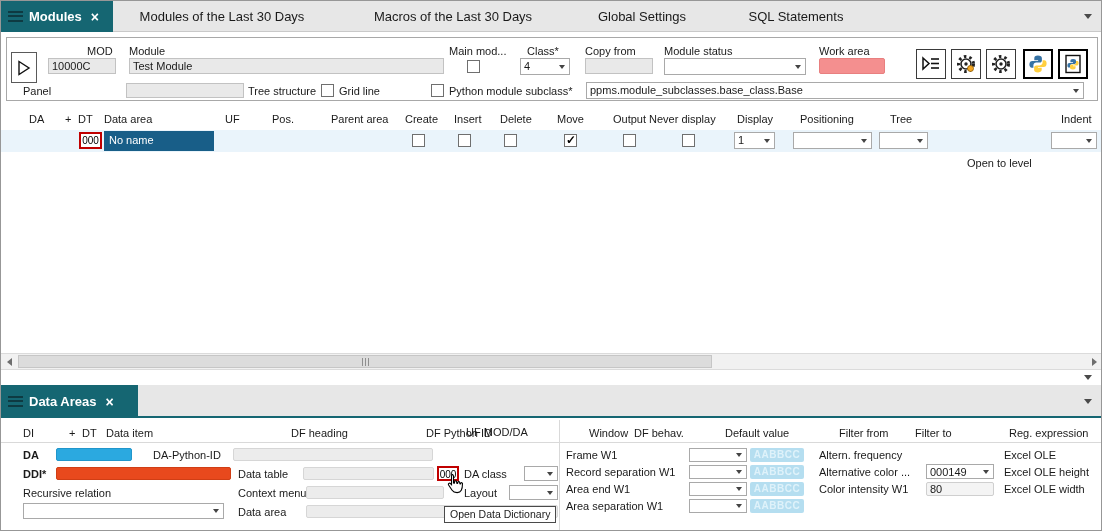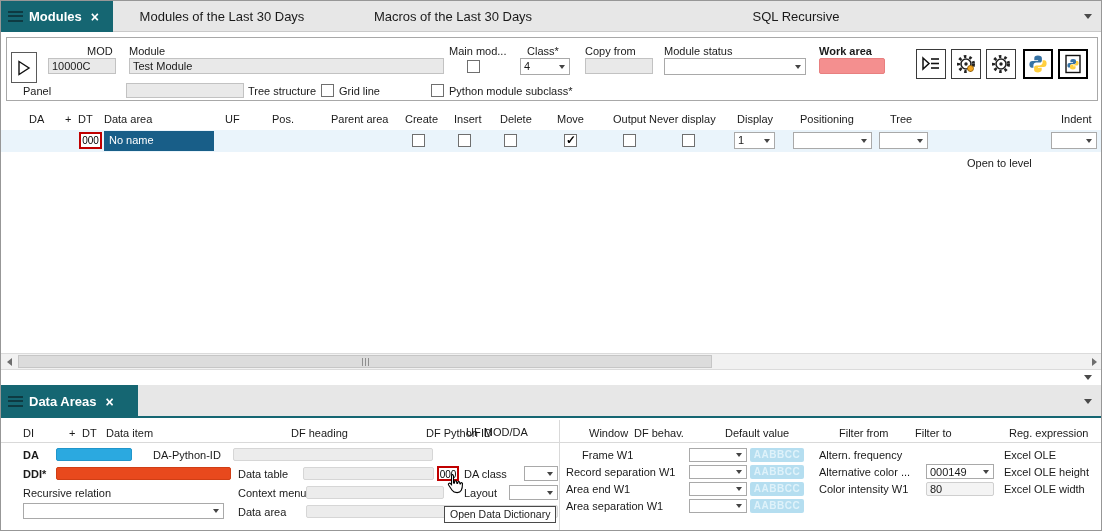--- a/index.html
+++ b/index.html
@@ -55,22 +55,25 @@
       <span class="burger" style="left:7px;top:10px;"></span>
       <span class="tab-active-label">Modules</span>
       <span class="tab-close">×</span>
     </div>
     <div class="tab" style="left:118px;width:206px;">
       <span>Modules of the Last 30 Days</span>
     </div>
     <div class="tab" style="left:352px;width:200px;justify-content:center;">
       <span>Macros of the Last 30 Days</span>
     </div>
+    <div class="tab" style="left:576px;width:130px;">
+      <span>Global Settings</span>
+    </div>
     <div class="tab" style="left:728px;width:134px;">
-      <span>SQL Recursive</span>
+      <span>SQL Statements</span>
     </div>
     <span class="chevdn" style="left:1083px;top:13px;"></span>
   </div>
 
   <div class="panelbox" style="left:5px;top:36px;width:1092px;height:64px;"></div>
 
   <div class="playbtn" style="left:10px;top:51px;">
     <svg width="14" height="16" viewBox="0 0 14 16">
       <polygon points="2,1.5 12,8 2,14.5" fill="#fff" stroke="#111" stroke-width="1.4"></polygon>
     </svg>
@@ -87,21 +90,21 @@
 
   <span class="lbl" style="left:526px;top:44px;">Class*</span>
   <div class="sel" style="left:519px;top:57px;width:50px;height:17px;"><span>4</span></div>
 
   <span class="lbl" style="left:584px;top:44px;">Copy from</span>
   <div class="fld input" style="left:584px;top:57px;width:68px;height:16px;"></div>
 
   <span class="lbl" style="left:663px;top:44px;">Module status</span>
   <div class="sel" style="left:663px;top:57px;width:142px;height:17px;"><span></span></div>
 
-  <span class="lbl" style="left:818px;top:44px;font-weight:bold;">Work area</span>
+  <span class="lbl" style="left:818px;top:44px;">Work area</span>
   <div class="fld" style="left:818px;top:57px;width:66px;height:16px;background:#F48F8F;border-color:#E87F7F;"></div>
 
   <div class="iconbtn" style="left:915px;top:48px;">
     <svg width="20" height="20" viewBox="0 0 20 20">
       <polygon points="2,4 8,9.5 2,15" fill="none" stroke="#111" stroke-width="1.5"></polygon>
       <line x1="10" y1="5" x2="18" y2="5" stroke="#111" stroke-width="1.6"></line>
       <line x1="10" y1="9.5" x2="18" y2="9.5" stroke="#111" stroke-width="1.6"></line>
       <line x1="10" y1="14" x2="18" y2="14" stroke="#111" stroke-width="1.6"></line>
     </svg>
   </div>
@@ -134,20 +137,21 @@
     </svg>
   </div>
 
   <span class="lbl" style="left:22px;top:84px;">Panel</span>
   <div class="fld input" style="left:125px;top:82px;width:118px;height:15px;"></div>
   <span class="lbl" style="left:247px;top:84px;">Tree structure</span>
   <span class="cb" style="left:320px;top:83px;"></span>
   <span class="lbl" style="left:338px;top:84px;">Grid line</span>
   <span class="cb" style="left:430px;top:83px;"></span>
   <span class="lbl" style="left:448px;top:84px;">Python module subclass*</span>
+  <div class="sel" style="left:585px;top:81px;width:498px;height:17px;"><span>ppms.module_subclasses.base_class.Base</span></div>
 
   <span class="gh" style="left:28px;top:112px;">DA</span>
   <span class="gh" style="left:64px;top:112px;">+</span>
   <span class="gh" style="left:77px;top:112px;">DT</span>
   <span class="gh" style="left:103px;top:112px;">Data area</span>
   <span class="gh" style="left:224px;top:112px;">UF</span>
   <span class="gh" style="left:271px;top:112px;">Pos.</span>
   <span class="gh" style="left:330px;top:112px;">Parent area</span>
   <span class="gh" style="left:404px;top:112px;">Create</span>
   <span class="gh" style="left:453px;top:112px;">Insert</span>
@@ -237,21 +241,21 @@
   <span class="lbl" style="left:22px;top:486px;">Recursive relation</span>
   <span class="lbl" style="left:237px;top:486px;">Context menu</span>
   <div class="fld" style="left:305px;top:485px;width:138px;height:13px;"></div>
   <span class="lbl" style="left:463px;top:486px;">Layout</span>
   <div class="sel" style="left:508px;top:484px;width:49px;height:15px;"><span></span></div>
 
   <div class="sel" style="left:22px;top:502px;width:201px;height:16px;"><span></span></div>
   <span class="lbl" style="left:237px;top:505px;">Data area</span>
   <div class="fld" style="left:305px;top:504px;width:252px;height:13px;"></div>
 
-  <span class="lbl" style="left:581px;top:448px;">Frame W1</span>
+  <span class="lbl" style="left:565px;top:448px;">Frame W1</span>
   <div class="sel" style="left:688px;top:447px;width:58px;height:14px;"><span></span></div>
   <div class="badge" style="left:749px;top:447px;width:54px;height:14px;">AABBCC</div>
   <span class="lbl" style="left:818px;top:448px;">Altern. frequency</span>
   <span class="lbl" style="left:1003px;top:448px;">Excel OLE</span>
 
   <span class="lbl" style="left:565px;top:465px;">Record separation W1</span>
   <div class="sel" style="left:688px;top:464px;width:58px;height:14px;"><span></span></div>
   <div class="badge" style="left:749px;top:464px;width:54px;height:14px;">AABBCC</div>
   <span class="lbl" style="left:818px;top:465px;">Alternative color ...</span>
   <div class="sel" style="left:925px;top:463px;width:68px;height:15px;"><span>000149</span></div>

